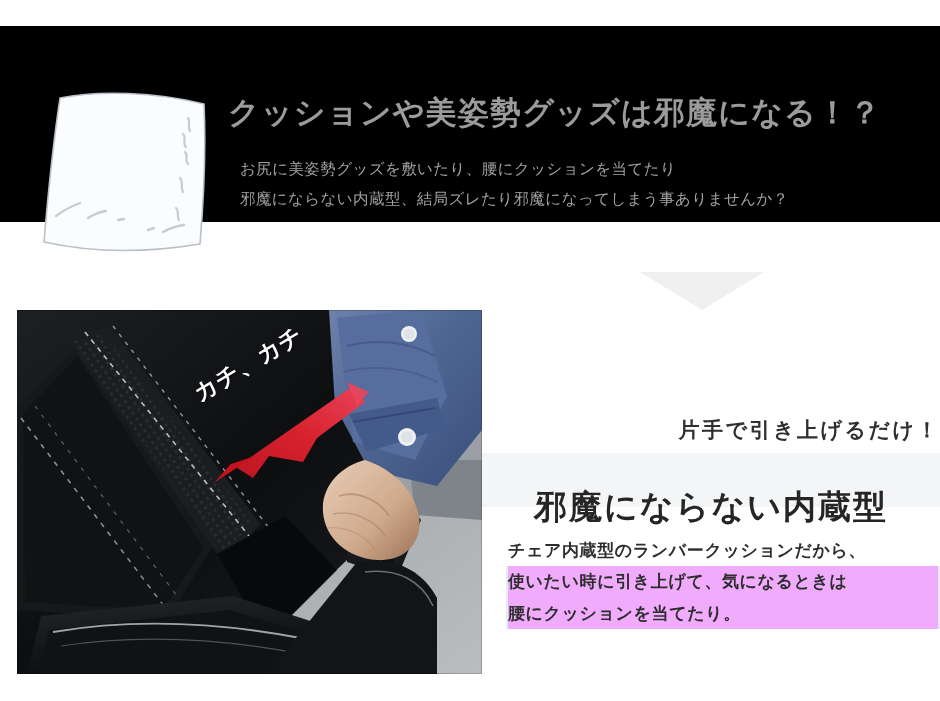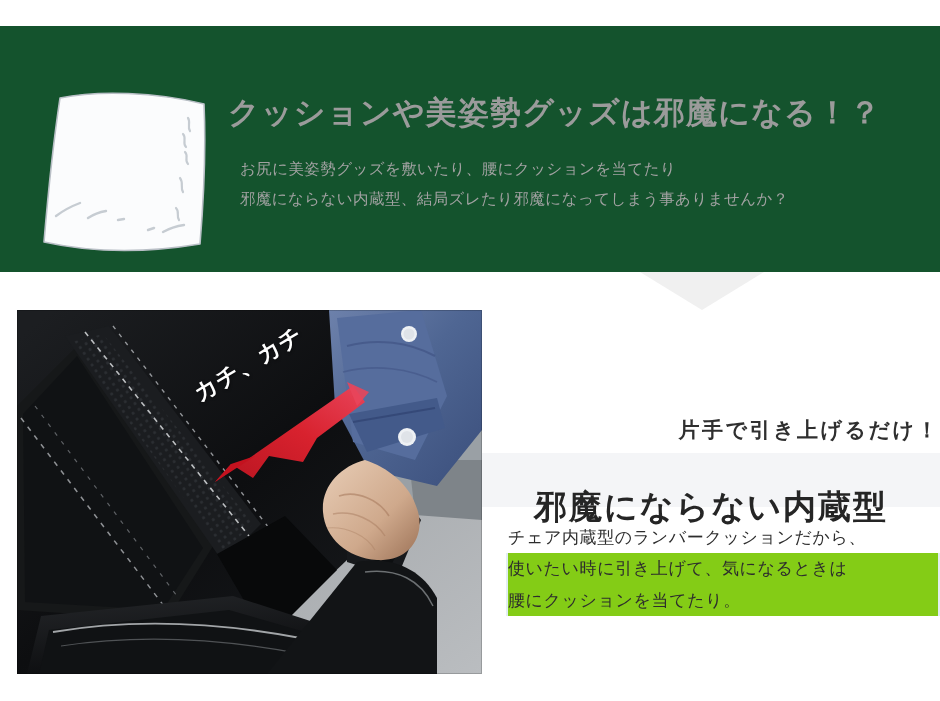--- a/index.html
+++ b/index.html
@@ -23,22 +23,22 @@
     background: #ffffff;
     overflow: hidden;
   }
 
   
   .problem-section {
     position: absolute;
     left: 0;
     top: 26px;
     width: 940px;
-    height: 246px;
-    background: #14532d;
+    height: 196px;
+    background: #000000;
   }
 
   .cushion-illustration {
     position: absolute;
     left: 28px;
     top: 48px;
     width: 190px;
     height: 185px;
   }
   .cushion-illustration svg {
@@ -160,34 +160,34 @@
     font-weight: bold;
     color: #252525;
     letter-spacing: 2px;
     line-height: 52px;
     white-space: nowrap;
   }
 
   .feature-body {
     position: absolute;
     left: 26px;
-    top: 212px;
+    top: 225px;
     width: 430px;
     font-size: 17px;
-    font-weight: normal;
+    font-weight: bold;
     color: #2d2d2d;
     line-height: 1.85;
     letter-spacing: 0.6px;
   }
   .feature-body-line {
     display: block;
     white-space: nowrap;
   }
   .feature-body-line.hl {
-    background: #84cc16;
+    background: #f0abfc;
     box-shadow: 2px 0 0 #e2eef2, -2px 0 0 #e2eef2;
   }
 </style>
 </head>
 <body>
 
 <div class="page">
 
   <section class="problem-section">
 

